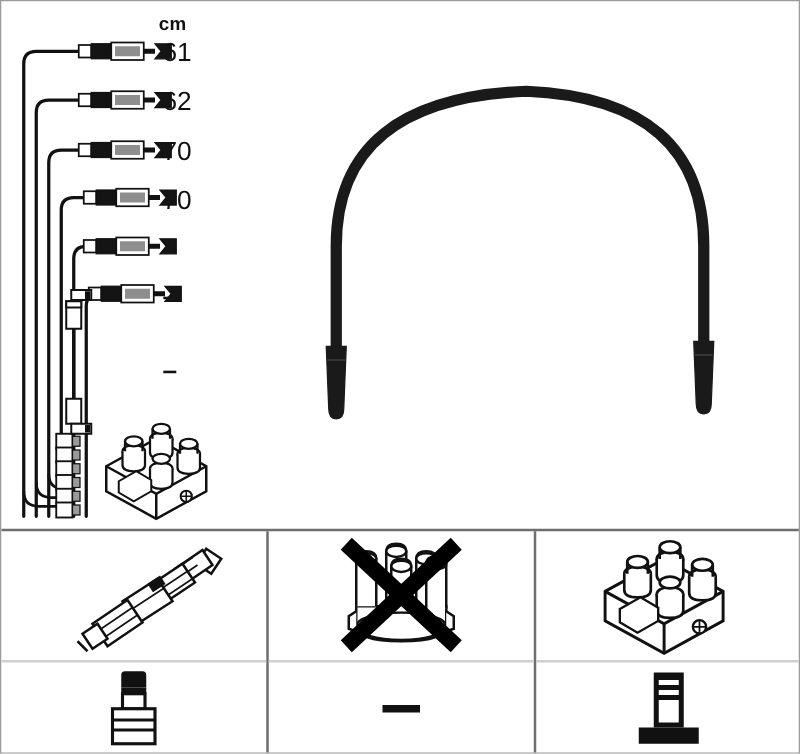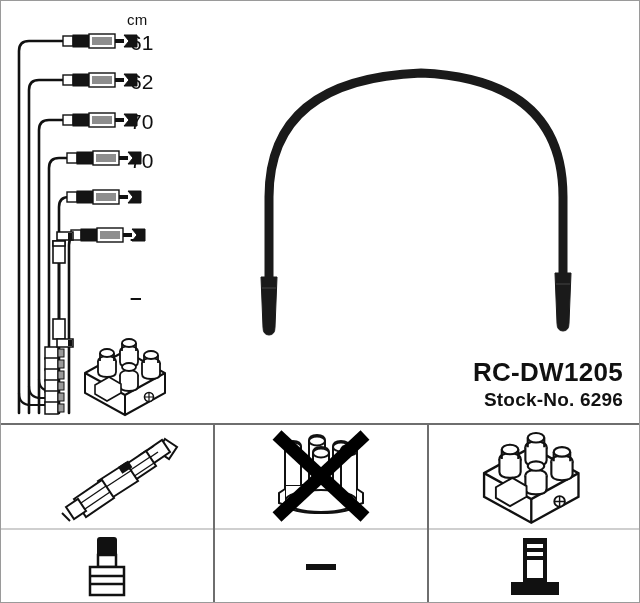--- a/index.html
+++ b/index.html
@@ -26,21 +26,21 @@
     left: 0; top: 0;
     width: 640px; height: 422px;
   }
 
   
   .cm-header {
     position: absolute;
     left: 126px;
     top: 10px;
     font-size: 15px;
-    font-weight: normal;
+    font-weight: bold;
     color: #111111;
     letter-spacing: 0.2px;
   }
 
   
   .len-label {
     position: absolute;
     left: 129px;
     font-size: 21px;
     font-weight: 500;
@@ -264,24 +264,20 @@
         <path d="M268,292 L268,196 Q268,78 420,72 Q562,78 562,196 L562,288" fill="none" stroke="#1a1a1a" stroke-width="9" stroke-linecap="round"></path>
 
         <path d="M260,276 L276,276 L274,326 Q274,334 268,334 Q262,334 262,326 Z" fill="#1a1a1a" stroke="#1a1a1a" stroke-width="1"></path>
         <path d="M261,287 L275,287" stroke="#3a3a3a" stroke-width="1.4"></path>
 
         <path d="M554,272 L570,272 L568,322 Q568,330 562,330 Q556,330 556,322 Z" fill="#1a1a1a" stroke="#1a1a1a" stroke-width="1"></path>
         <path d="M555,283 L569,283" stroke="#3a3a3a" stroke-width="1.4"></path>
       </g>
     </svg>
 
-    <div id="partno-block">
-      <div class="part-main">RC-DW1205</div>
-      <div class="part-stock">Stock-No. 6296</div>
-    </div>
   </div>
 
   <div id="panel-grid">
 
     <div class="panel-col">
       <div class="panel-cell top">
         <svg width="170" height="100" viewBox="0 0 170 100">
           <g stroke="#111" stroke-width="2" fill="#ffffff">
 
             <path d="M143,12 L155,20 L147,32 L135,24 Z"></path>

